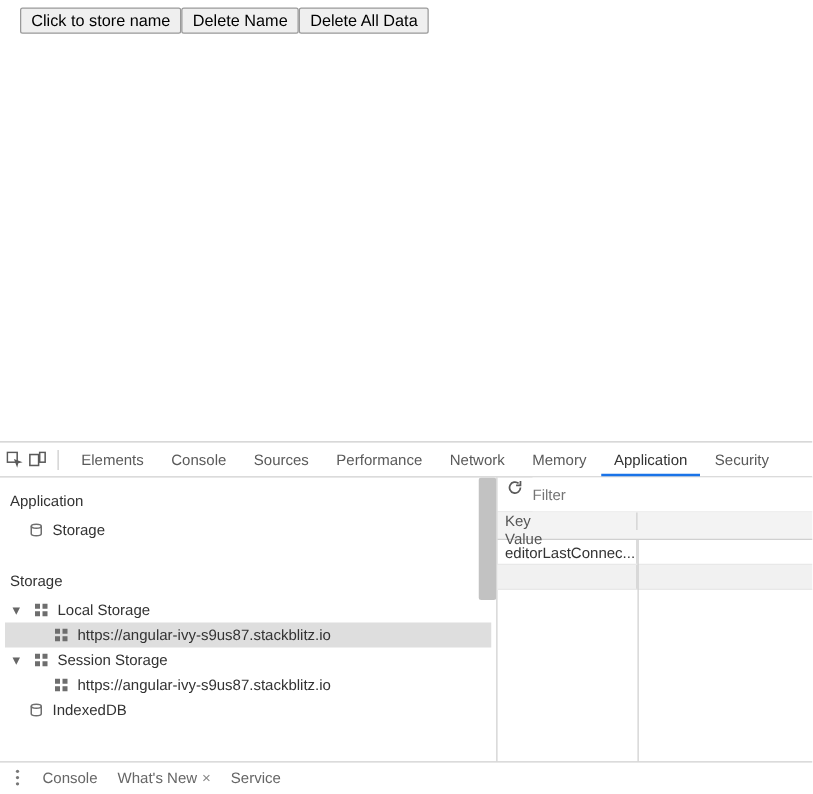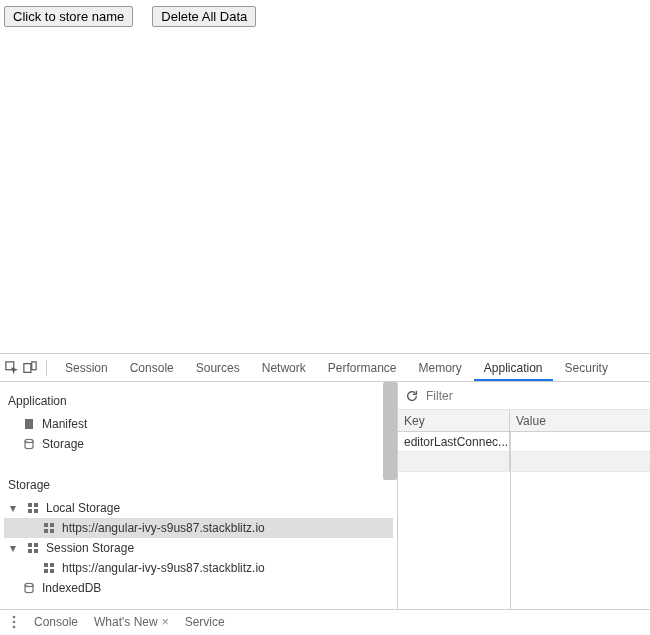--- a/index.html
+++ b/index.html
@@ -1,18 +1,18 @@
 <!DOCTYPE html>
 <html><head>
 <meta charset="utf-8">
 <style>
   * { box-sizing: border-box; margin: 0; padding: 0; }
   html, body { width: 650px; height: 635px; font-family: "Segoe UI", Arial, sans-serif; font-size: 12px; background: #fff; color: #333; overflow: hidden; }
   
-  .page-top { padding: 6px 4px; display: flex; gap: 19px; }
+  .page-top { padding: 6px 16px; display: flex; gap: 0; }
   .page-top button { font: 13px Arial, sans-serif; padding: 2px 8px; background: #efefef; border: 1px solid #999; border-radius: 2px; cursor: pointer; }
   .page-fill { height: 320px; }
   
   .devtools { border-top: 1px solid #ccc; display: flex; flex-direction: column; height: 280px; }
   .dt-tabbar { display: flex; align-items: center; height: 28px; border-bottom: 1px solid #d0d0d0; padding-left: 4px; gap: 2px; }
   .dt-icon { width: 16px; height: 16px; display: inline-flex; align-items: center; justify-content: center; color: #5a5a5a; }
   .dt-divider { width: 1px; height: 16px; background: #ccc; margin: 0 6px; }
   .dt-tab { padding: 6px 10px; color: #5a5a5a; cursor: pointer; font-size: 12px; }
   .dt-tab.active { color: #333; border-bottom: 2px solid #1a73e8; padding-bottom: 4px; }
   .dt-body { flex: 1; display: flex; min-height: 0; }
@@ -21,81 +21,74 @@
   .dt-scrollthumb { position: absolute; right: 0; top: 0; width: 14px; height: 98px; background: #c2c2c2; border-radius: 2px; }
   .section-title { padding: 4px 4px 6px 4px; color: #333; }
   .tree-row { display: flex; align-items: center; gap: 6px; padding: 3px 4px 3px 18px; cursor: default; }
   .tree-row.selected { background: #dedede; }
   .tree-row.indent1 { padding-left: 18px; }
   .tree-row.indent2 { padding-left: 38px; }
   .tree-caret { width: 10px; color: #666; display: inline-block; }
   .ticon { width: 14px; height: 14px; display: inline-flex; align-items: center; justify-content: center; color: #6e6e6e; }
   .group-gap { height: 20px; }
   .dt-right { flex: 1; display: flex; flex-direction: column; min-width: 0; }
-  .filter-row { display: flex; align-items: center; height: 28px; border-bottom: 1px solid #e3e3e3; padding-left: 6px; gap: 6px; }
+  .filter-row { display: flex; height: 28px; border-bottom: 1px solid #e3e3e3; padding-left: 6px; gap: 6px; }
   .filter-input { flex: 1; border: none; outline: none; font-size: 12px; color: #888; }
-  .grid-head { display: flex; height: 22px; align-items: flex-end; border-bottom: 1px solid #d0d0d0; background: #f3f3f3; color: #555; }
+  .grid-head { display: flex; height: 22px; align-items: flex-start; border-bottom: 1px solid #d0d0d0; background: #f3f3f3; color: #555; flex-direction: column; }
   .col-key { width: 112px; padding-left: 6px; border-right: 1px solid #d0d0d0; height: 100%; display: flex; align-items: center; }
   .col-val { flex: 1; padding-left: 6px; height: 100%; display: flex; align-items: center; }
   .grid-row { display: flex; height: 20px; align-items: center; border-bottom: 1px solid #e8e8e8; gap: 45px; }
   .grid-row.alt { background: #f1f1f1; }
   .grid-body { flex: 1; position: relative; }
   .grid-vline { position: absolute; left: 112px; top: 0; bottom: 0; width: 1px; background: #d0d0d0; }
   .drawer-bar { height: 24px; border-top: 1px solid #d0d0d0; display: flex; align-items: center; gap: 8px; padding-left: 6px; color: #666; font-size: 12px; }
   .drawer-tab { display: inline-flex; align-items: center; gap: 4px; padding: 0 4px; }
   .ellip { white-space: nowrap; overflow: hidden; text-overflow: ellipsis; }
   svg { display: block; }
 </style>
 </head>
 <body>
 
 <div class="page-top">
   <button>Click to store name</button>
+  <button>Delete Name</button>
   <button>Delete All Data</button>
 </div>
 <div class="page-fill"></div>
 
 <div class="devtools">
   <div class="dt-tabbar">
     <span class="dt-icon">
       <svg width="14" height="14" viewBox="0 0 16 16" fill="none" stroke="#5a5a5a" stroke-width="1.4">
           <rect x="1" y="1" width="9" height="9"></rect>
           <path d="M7 7 L15 10 L11 11 L10 15 Z" fill="#5a5a5a" stroke="none"></path>
         </svg>
     </span>
     <span class="dt-icon">
       <svg width="14" height="14" viewBox="0 0 16 16" fill="none" stroke="#5a5a5a" stroke-width="1.4">
           <rect x="1" y="3" width="8" height="10"></rect>
           <rect x="10" y="1" width="5" height="9"></rect>
         </svg>
     </span>
     <span class="dt-divider"></span>
-    <span class="dt-tab">Session</span>
+    <span class="dt-tab">Elements</span>
     <span class="dt-tab">Console</span>
     <span class="dt-tab">Sources</span>
+    <span class="dt-tab">Performance</span>
     <span class="dt-tab">Network</span>
-    <span class="dt-tab">Performance</span>
     <span class="dt-tab">Memory</span>
     <span class="dt-tab active">Application</span>
     <span class="dt-tab">Security</span>
   </div>
 
   <div class="dt-body">
     <div class="dt-left">
       <div class="dt-scrollthumb"></div>
       <div class="dt-left-inner">
         <div class="section-title">Application</div>
-        <div class="tree-row indent1">
-          <span class="ticon">
-              <svg width="12" height="12" viewBox="0 0 12 12">
-                <rect x="2" y="1" width="8" height="10" fill="#6e6e6e"></rect>
-              </svg>
-            </span>
-          <span>Manifest</span>
-        </div>
         <div class="tree-row indent1">
           <span class="ticon">
               <svg width="12" height="12" viewBox="0 0 12 12" fill="none" stroke="#6e6e6e" stroke-width="1.2">
                 <ellipse cx="6" cy="3" rx="4" ry="1.6"></ellipse>
                 <path d="M2 3v6c0 .9 1.8 1.6 4 1.6s4-.7 4-1.6V3"></path>
               </svg>
             </span>
           <span>Storage</span>
         </div>
 

